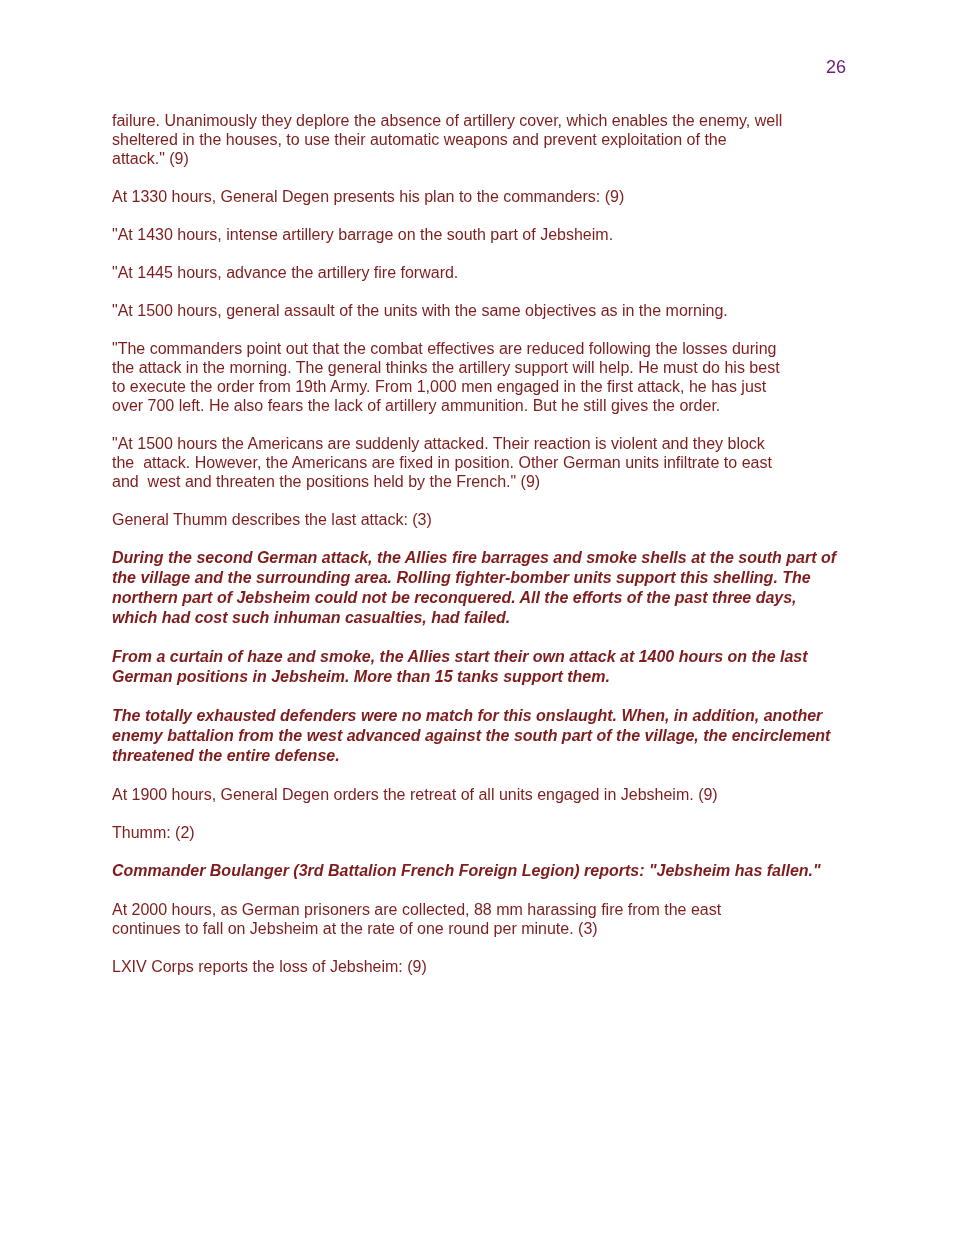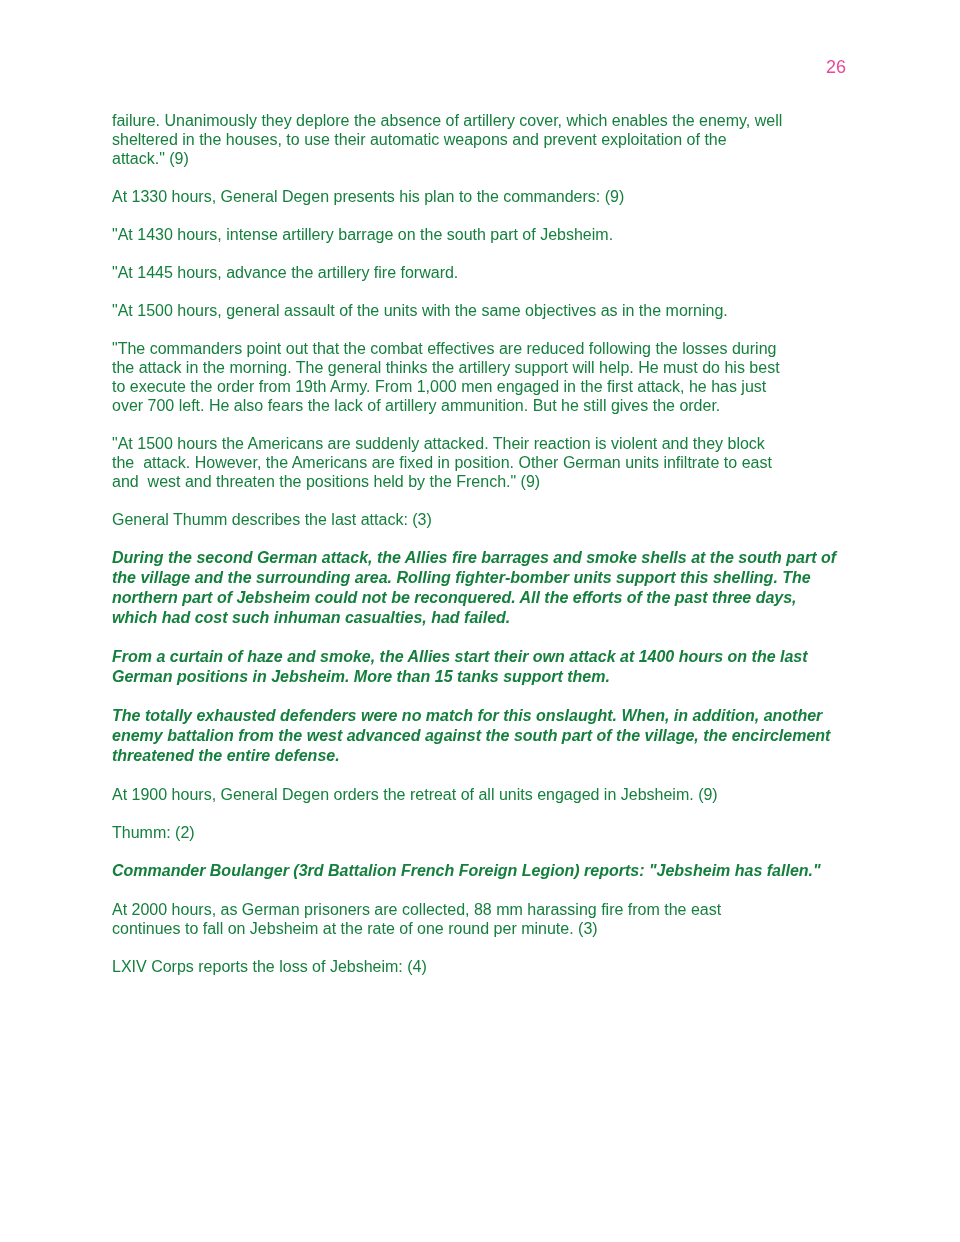--- a/index.html
+++ b/index.html
@@ -19,34 +19,34 @@
     width: 960px;
     height: 1242px;
     background: #ffffff;
   }
   .page-number {
     position: absolute;
     top: 56px;
     right: 114px;
     font-size: 18px;
     line-height: 22px;
-    color: #ec4899;
+    color: #701a75;
   }
   .content {
     position: absolute;
     top: 111px;
     left: 112px;
     right: 80px;
   }
   .content p {
     margin: 0 0 19px 0;
     font-size: 16px;
     line-height: 19px;
     white-space: pre-wrap;
-    color: #15803d;
+    color: #7f1d1d;
   }
   .content p.italic {
     font-style: italic;
     line-height: 20px;
     font-weight: bold;
   }
 </style>
 </head>
 <body>
 
@@ -75,15 +75,15 @@
     <p class="italic">From a curtain of haze and smoke, the Allies start their own attack at 1400 hours on the last
 German positions in Jebsheim. More than 15 tanks support them.</p>
     <p class="italic">The totally exhausted defenders were no match for this onslaught. When, in addition, another
 enemy battalion from the west advanced against the south part of the village, the encirclement
 threatened the entire defense.</p>
     <p>At 1900 hours, General Degen orders the retreat of all units engaged in Jebsheim. (9)</p>
     <p>Thumm: (2)</p>
     <p class="italic">Commander Boulanger (3rd Battalion French Foreign Legion) reports: "Jebsheim has fallen."</p>
     <p>At 2000 hours, as German prisoners are collected, 88 mm harassing fire from the east
 continues to fall on Jebsheim at the rate of one round per minute. (3)</p>
-    <p>LXIV Corps reports the loss of Jebsheim: (4)</p>
+    <p>LXIV Corps reports the loss of Jebsheim: (9)</p>
   </div>
 </div>
 
 </body></html>

